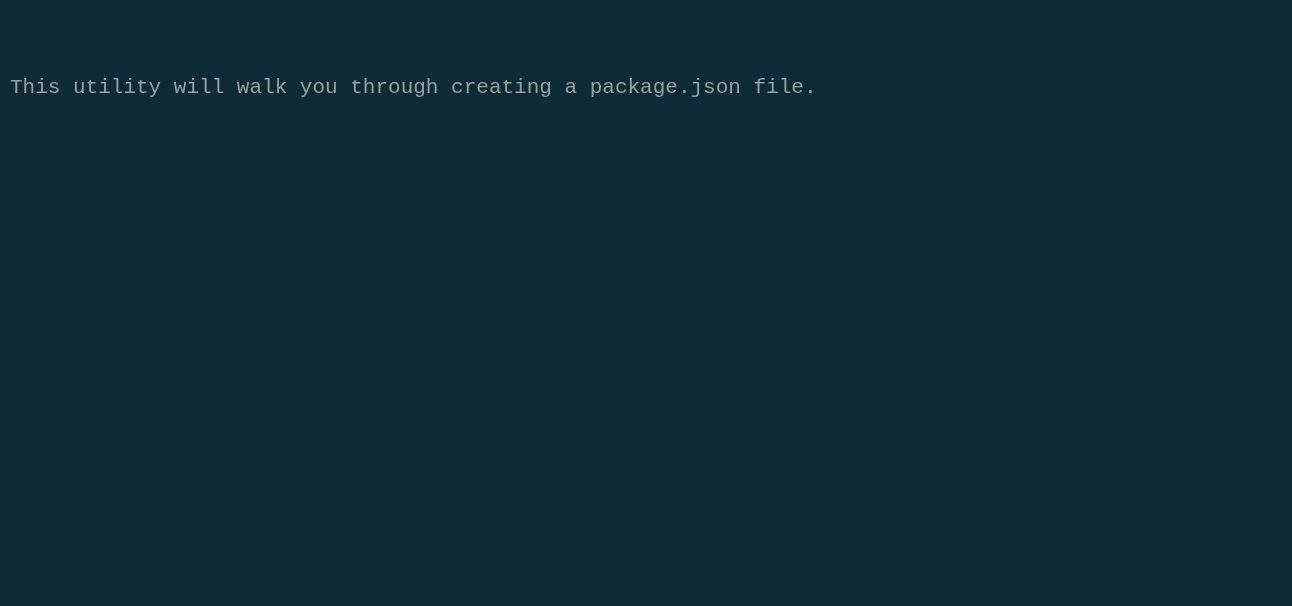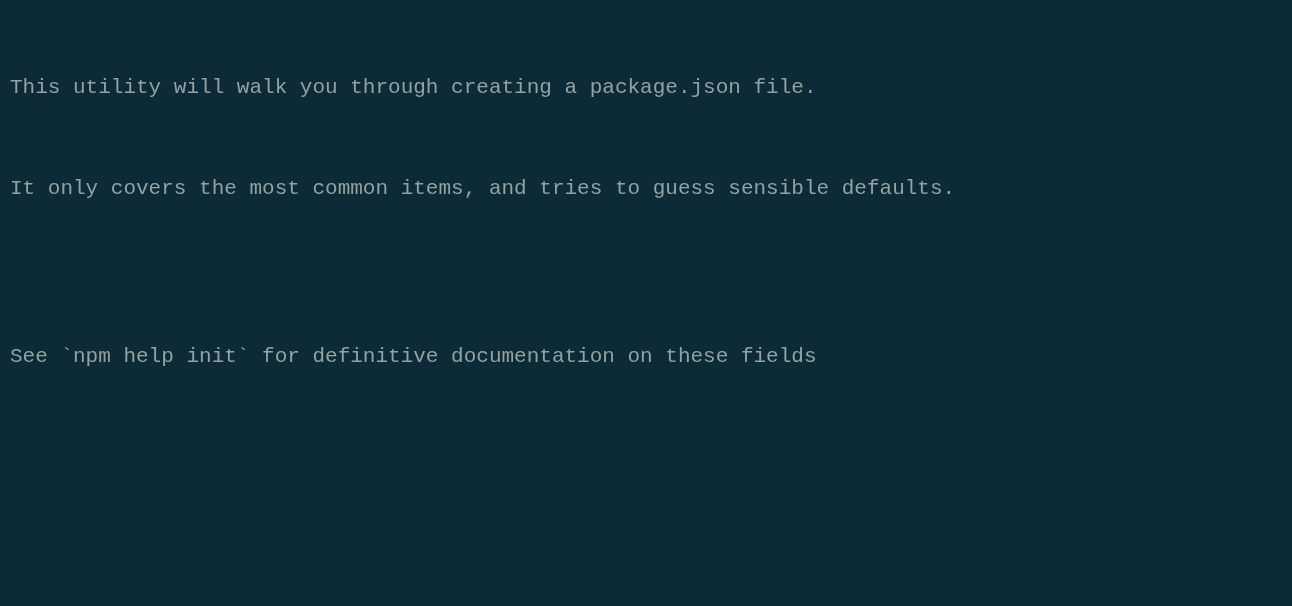--- a/index.html
+++ b/index.html
@@ -24,23 +24,21 @@
     .line {
       display: block;
       font-family: Liberation Mono, monospace;
     }
   </style>
 </head>
 <body>
 
 <div class="terminal">
   <span class="line">This utility will walk you through creating a package.json file.</span>
-  <span class="line">It only covers the most common items, and tries to guess sensible defaults.</span>
   <span class="line"></span>
-  <span class="line">See `npm help init` for definitive documentation on these fields</span>
   <span class="line"></span>
   
   
   <span class="line"></span>
   
   
   
   
   
   

